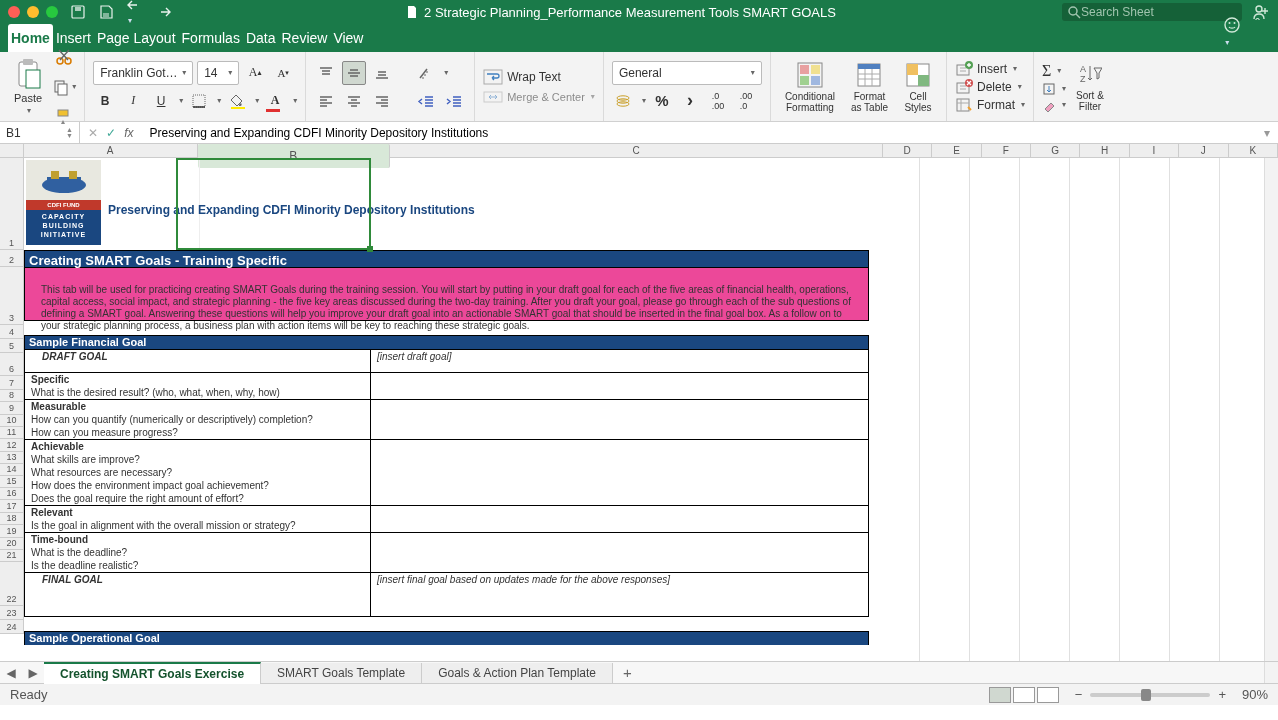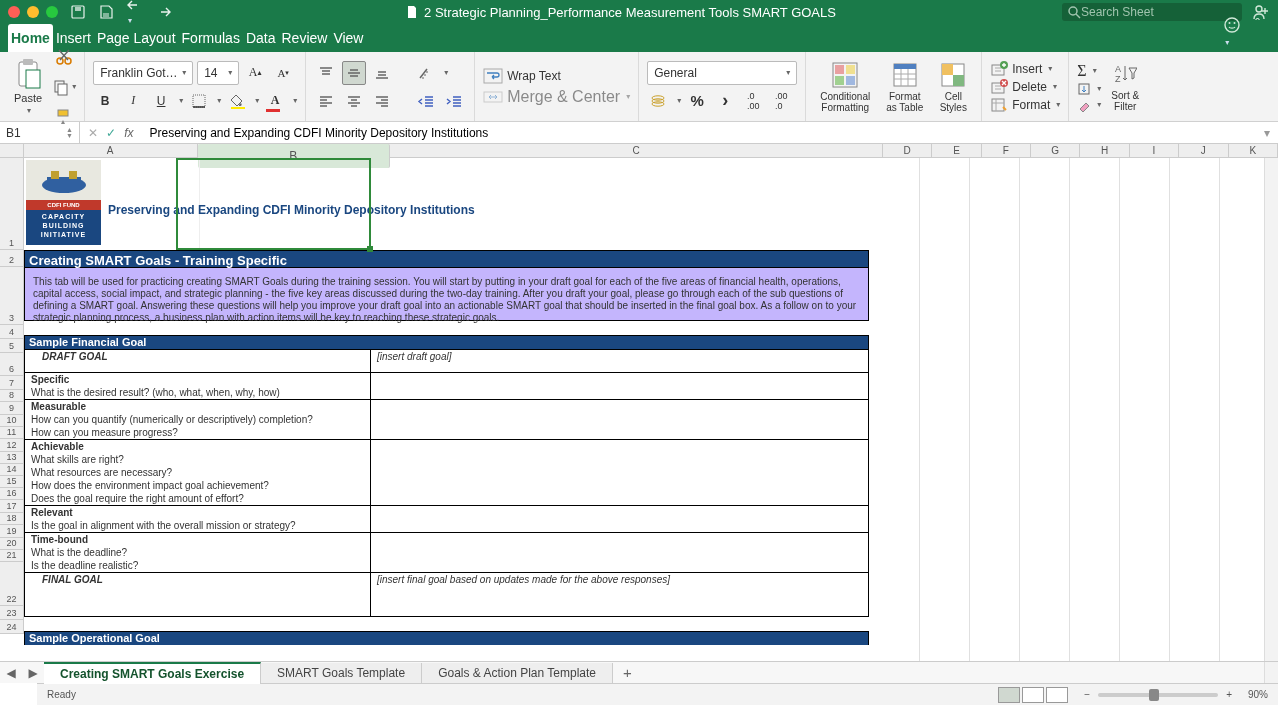--- a/index.html
+++ b/index.html
@@ -61,21 +61,21 @@
 
 .logo-cell { position: absolute; left: 0; top: 0; width: 176px; height: 92px; border-right:1px solid #eee; }
 .logo-box { position: absolute; left: 2px; top: 2px; width: 75px; height: 85px; }
 .logo-top { height: 40px; background: #e8e8e0; display:flex; align-items:center; justify-content:center; }
 .logo-mid { height: 10px; background: #c0392b; color:#fff; font-size:6px; text-align:center; line-height:10px; font-weight:bold; }
 .logo-bot { height: 35px; background: #1a4780; color:#fff; font-size:7px; text-align:center; line-height:9px; font-weight:bold; padding-top:2px; letter-spacing:1px; }
 
 .b1-text { position: absolute; left: 84px; top: 45px; font-size: 12px; font-weight: bold; color: #1a4780; }
 
 .row-banner { height: 17px; background: #1a4780; color: #fff; font-weight: bold; font-size: 12px; padding: 2px 4px; border:1px solid #000; border-bottom: 0; }
-.intro { background: #c4b5fd; border:1px solid #000; padding: 8px; font-size: 10px; line-height: 12px; }
+.intro { background: #ec4899; border:1px solid #000; padding: 16px; font-size: 10px; line-height: 12px; }
 .tbl { border-collapse: collapse; width: 845px; }
 .tbl td { border: 1px solid #000; font-size: 10px; padding: 1px 6px; vertical-align: top; }
 .tbl td.lbl { width: 346px; }
 .tbl td.lbl-bold { font-weight: bold; font-style: normal; }
 .tbl td.lbl-bi { font-weight: bold; font-style: italic; padding-left: 17px; }
 .tbl td.indent { }
 .tbl td.ital { font-style: italic; }
 .tbl td.noborder-top { border-top: 0; }
 .tbl td.noborder-bot { border-bottom: 0; }
 .tall { height: 44px; }
@@ -86,21 +86,21 @@
 .vline { position: absolute; top: 0; bottom: 0; width: 1px; background: #e0e0e0; }
 
 
 .sheetbar { height: 22px; border-top: 1px solid #ccc; background: #f7f7f7; display: flex; align-items: center; }
 .nav-arrow { width: 22px; height: 22px; display: flex; align-items: center; justify-content: center; color: #666; }
 .sheet-tab { padding: 3px 16px; font-size: 12px; border-right: 1px solid #ccc; background: #eee; color: #444; }
 .sheet-tab.active { background: #fff; color: #14532d; font-weight: 600; border-top: 2px solid #1a7a49; }
 .add-sheet { padding: 0 10px; color: #666; font-size: 15px; }
 
 
-.statusbar { height: 22px; background: #f3f3f3; border-top: 1px solid #ccc; display: flex; align-items: center; padding: 0 10px; font-size: 10px; color: #555; margin-left: 37px; }
+.statusbar { height: 22px; background: #f3f3f3; border-top: 1px solid #ccc; display: flex; align-items: center; padding: 0 10px; font-size: 13px; color: #555; }
 .statusbar .spacer { flex: 1; }
 .view-btns { display: flex; gap: 2px; margin-right: 16px; }
 .view-btn { width: 22px; height: 16px; border: 1px solid #999; background: #fff; }
 .zoom { display: flex; align-items: center; gap: 8px; }
 .slider { width: 120px; height: 4px; background: #ccc; position: relative; border-radius: 2px; }
 .slider .thumb { position: absolute; left: 42%; top: -4px; width: 10px; height: 12px; background: #888; border-radius: 2px; }
 
 svg { display: block; }
 </style>
 </head>
@@ -312,21 +312,21 @@
           <rect x="1" y="1" width="18" height="14" fill="none" stroke="#aaa"></rect>
           <path d="M4 5h10a2 2 0 0 1 0 4h-5m0 0 2-2m-2 2 2 2" stroke="#4080c0" fill="none" stroke-width="1.3"></path>
         </svg>
       <span style="font-size:12px">Wrap Text</span>
     </div>
     <div class="group-row" style="opacity:.55">
       <svg width="20" height="16">
           <rect x="1" y="3" width="18" height="10" fill="none" stroke="#aaa"></rect>
           <path d="M6 8h8M6 8l2-2M6 8l2 2M14 8l-2-2M14 8l-2 2" stroke="#4080c0" fill="none"></path>
         </svg>
-      <span style="font-size:16px">Merge &amp; Center</span>
+      <span style="font-size:11px">Merge &amp; Center</span>
         <span class="dd-caret">▾</span>
     </div>
   </div>
 
   <div class="group">
     <div class="group-row">
       <div class="sel fmt">
           <span>General</span>
           <span class="dd-caret" style="margin-left:auto">▾</span>
         </div>
@@ -557,21 +557,21 @@
             </tr>
         <tr>
               <td class="lbl indent noborder-top">How can you measure progress?</td>
               <td class="noborder-top"></td>
             </tr>
         <tr>
               <td class="lbl lbl-bold noborder-bot">Achievable</td>
               <td class="noborder-bot"></td>
             </tr>
         <tr>
-              <td class="lbl indent noborder-top noborder-bot">What skills are right?</td>
+              <td class="lbl indent noborder-top noborder-bot">What skills are improve?</td>
               <td class="noborder-top noborder-bot"></td>
             </tr>
         <tr>
               <td class="lbl indent noborder-top noborder-bot">What resources are necessary?</td>
               <td class="noborder-top noborder-bot"></td>
             </tr>
         <tr>
               <td class="lbl indent noborder-top noborder-bot">How does the environment impact goal achievement?</td>
               <td class="noborder-top noborder-bot"></td>
             </tr>

